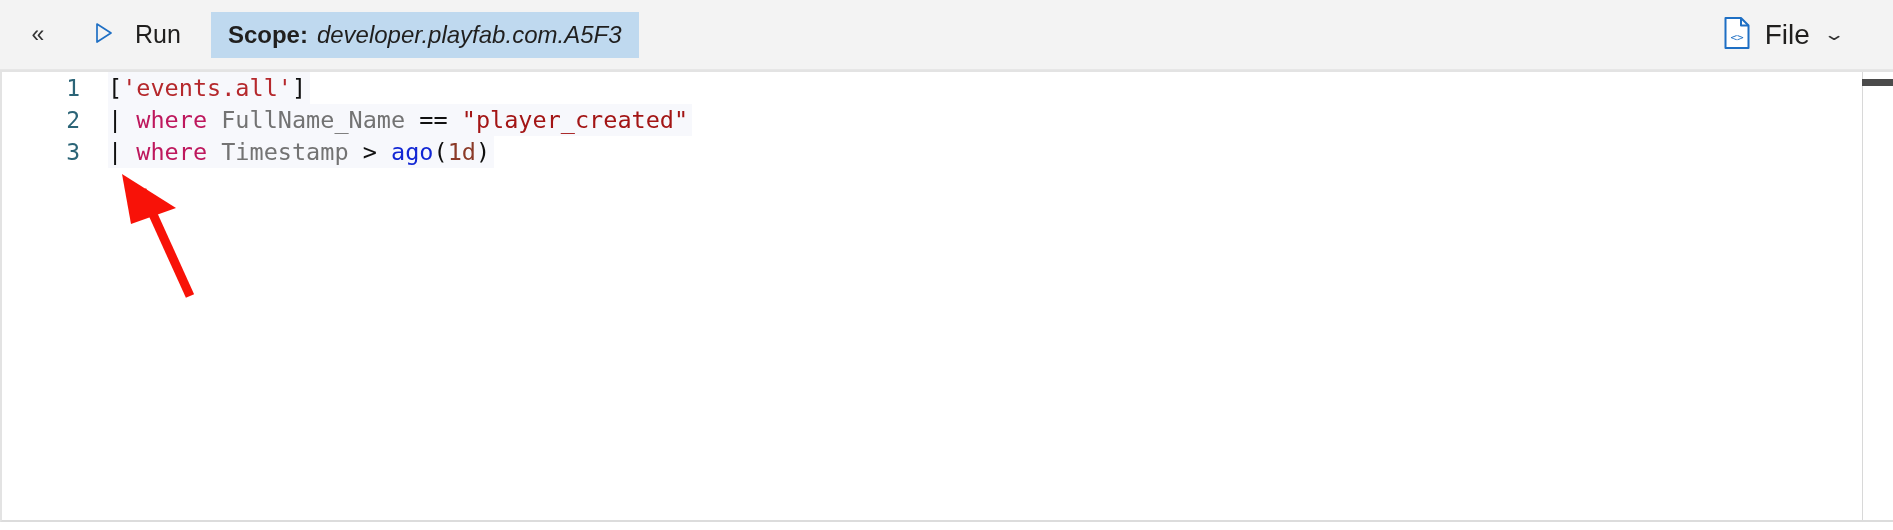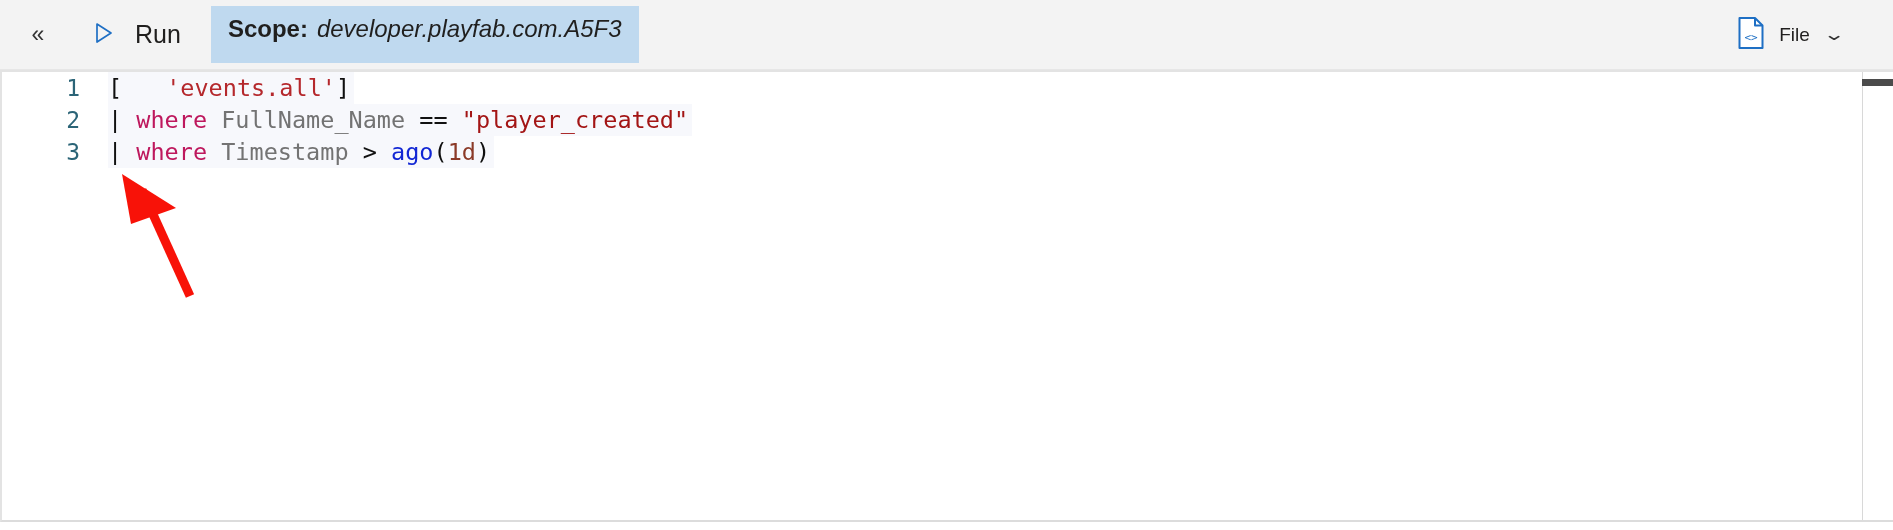--- a/index.html
+++ b/index.html
@@ -68,21 +68,21 @@
   }
   .tb-btn .tb-label {
     font-size: 25px;
     color: #201f1e;
     font-weight: 400;
   }
 
   .scope-badge {
     display: flex;
     align-items: baseline;
-    height: 57px;
+    height: 46px;
     line-height: 46px;
     margin-left: 18px;
     padding: 0 17px;
     background: #bfd9ef;
     font-size: 24px;
     color: #201f1e;
     white-space: nowrap;
     cursor: pointer;
     user-select: none;
   }
@@ -95,21 +95,21 @@
   .file-btn {
     display: flex;
     align-items: center;
     gap: 13px;
     height: 46px;
     padding: 0 8px;
     cursor: pointer;
     user-select: none;
   }
   .file-btn .tb-label {
-    font-size: 19px;
+    font-size: 28px;
     color: #201f1e;
   }
   .chev {
     color: #333;
     font-size: 17px;
     margin-left: 4px;
     display: inline-block;
     transform: scaleX(1.6);
   }
 
@@ -151,21 +151,21 @@
     user-select: none;
   }
   .code-text {
     margin-left: 28px;
     background: #f7f8fc;
     padding-right: 4px;
   }
 
   
   .t-punc   { color: #0f0f0f; }
-  .t-str    { color: #b5282c; margin-left: 44px; }
+  .t-str    { color: #b5282c; }
   .t-strq   { color: #a31515; }
   .t-pipe   { color: #111111; }
   .t-kw     { color: #be185d; }
   .t-col    { color: #737373; }
   .t-op     { color: #111111; }
   .t-func   { color: #1126d4; }
   .t-lit    { color: #8b3a28; margin-top: 40px; }
 
   
   .ruler {

